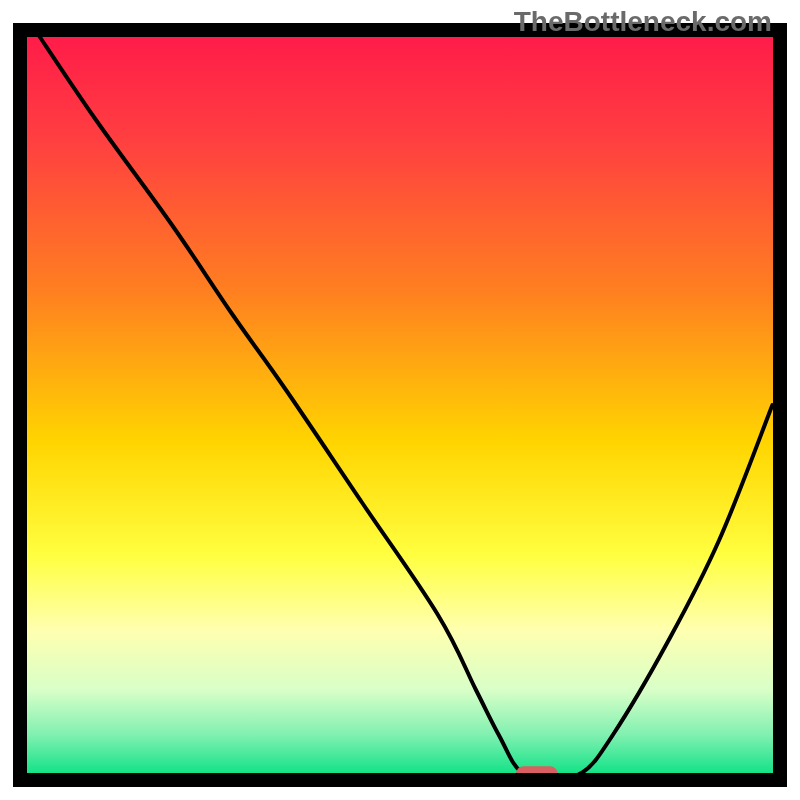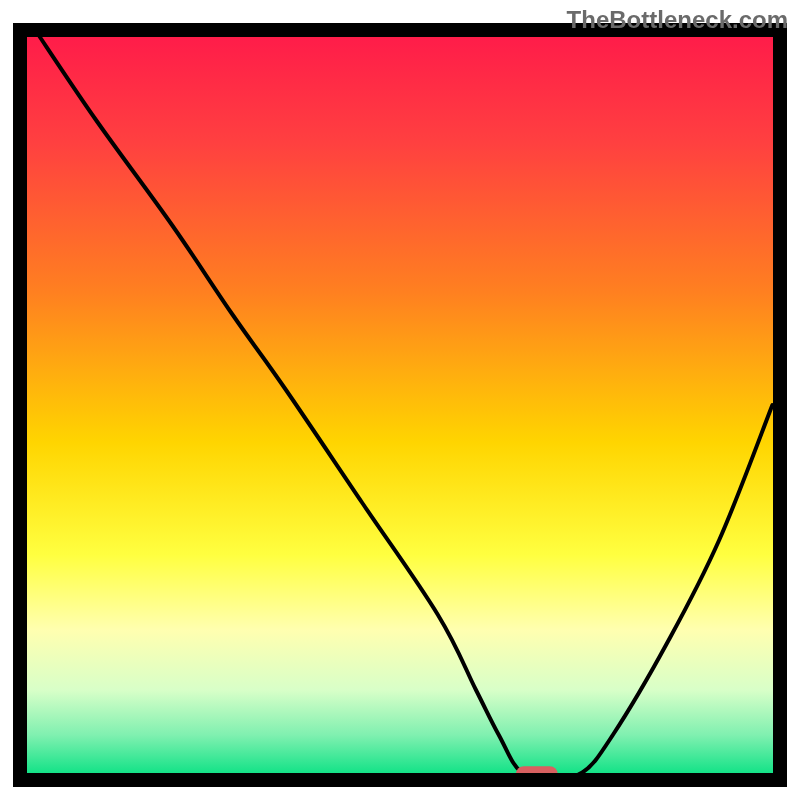--- a/index.html
+++ b/index.html
@@ -14,22 +14,22 @@
   #chart-container {
     position: absolute;
     top: 0;
     left: 0;
     width: 800px;
     height: 800px;
   }
   #watermark {
     position: absolute;
     top: 6px;
-    right: 12px;
-    font-size: 24px;
+    right: 28px;
+    font-size: 28px;
     font-weight: bold;
     color: #6a6a6a;
   }
 </style>
 </head>
 <body>
 
 <div id="chart-container">
   <svg id="chart-svg" width="800" height="800" viewBox="0 0 800 800">
       <defs>

